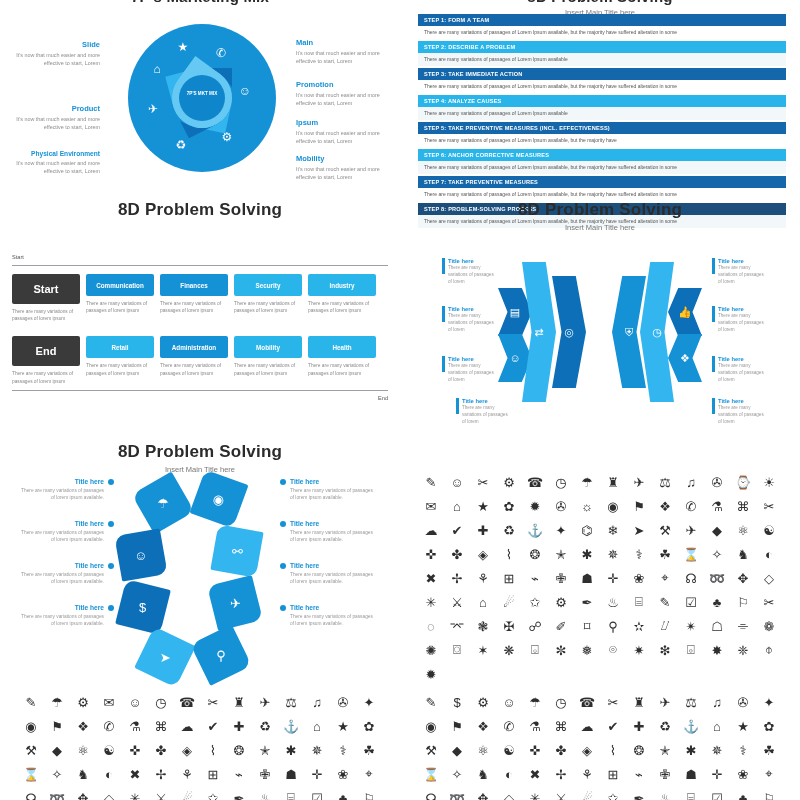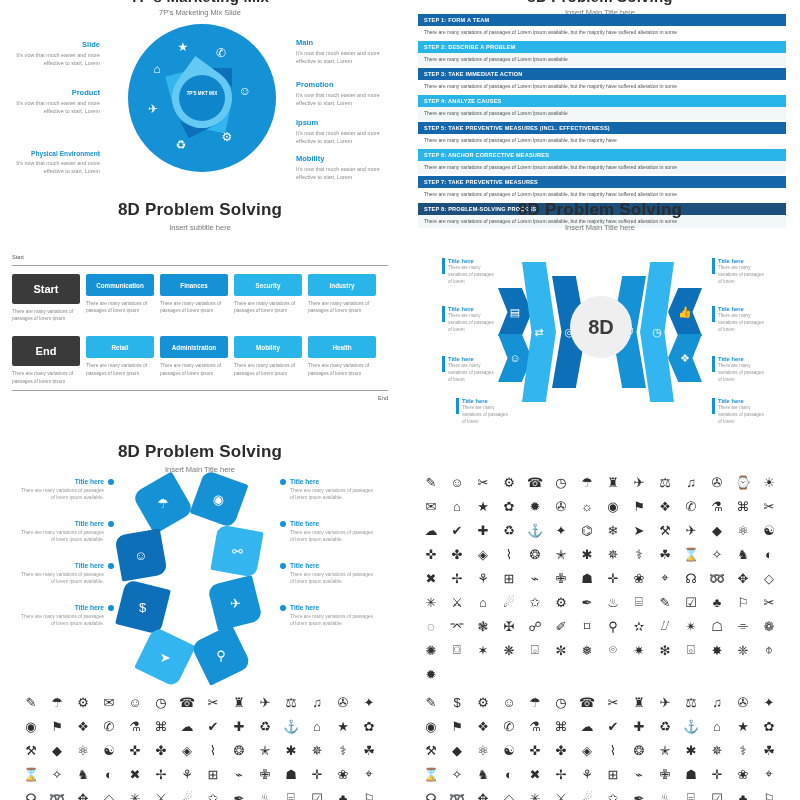--- a/index.html
+++ b/index.html
@@ -109,21 +109,20 @@
   }
   #icons-tr { left:418px; top:470px; width:364px; grid-template-columns:repeat(14,26px); grid-auto-rows:24px; font-size:13px; }
   #icons-bl { left:18px;  top:690px; width:364px; grid-template-columns:repeat(14,26px); grid-auto-rows:24px; font-size:13px; }
   #icons-br { left:418px; top:690px; width:364px; grid-template-columns:repeat(14,26px); grid-auto-rows:24px; font-size:13px; }
 </style>
 </head>
 <body>
 
 <div class="slide" id="slide1">
   <div class="s-title">7P's Marketing Mix</div>
-  <div class="s-sub">7P's Marketing Mix Slide</div>
 
   <div class="hub">
     <div class="ring"></div>
     <div class="pet" style="background:#0d6fb8; transform:rotate(0deg);"></div>
     <div class="pet" style="background:#1591d6; transform:rotate(51deg);"></div>
     <div class="pet" style="background:#33b5ef; transform:rotate(102deg);"></div>
     <div class="pet" style="background:#0d6fb8; transform:rotate(153deg);"></div>
     <div class="pet" style="background:#1591d6; transform:rotate(204deg);"></div>
     <div class="pet" style="background:#33b5ef; transform:rotate(255deg);"></div>
     <div class="pet" style="background:#66c9f3; transform:rotate(306deg);"></div>
@@ -136,21 +135,21 @@
     <span class="ic" style="left:108px; top:58px;">☺</span>
     <span class="ic" style="left:90px; top:104px;">⚙</span>
     <span class="ic" style="left:44px; top:112px;">♻</span>
     <span class="ic" style="left:16px; top:76px;">✈</span>
   </div>
 
   <div class="lbl-blk lbl-left" style="left:8px; top:52px;">
     <div class="h">Slide</div>
     <div class="p">It's now that much easier and more effective to start, Lorem</div>
   </div>
-  <div class="lbl-blk lbl-left" style="left:8px; top:100px;">
+  <div class="lbl-blk lbl-left" style="left:8px; top:116px;">
     <div class="h">Product</div>
     <div class="p">It's now that much easier and more effective to start, Lorem</div>
   </div>
   <div class="lbl-blk lbl-left" style="left:0px; top:162px; width:100px;">
     <div class="h" style="font-size:6.6px;">Physical Environment</div>
     <div class="p">It's now that much easier and more effective to start, Lorem</div>
   </div>
 
   <div class="lbl-blk lbl-right" style="left:296px; top:50px;">
     <div class="h">Main</div>
@@ -204,21 +203,20 @@
       </div>
       <div class="step-row">
         <div class="step-head" style="background: rgb(28, 79, 124);">STEP 8: PROBLEM-SOLVING PROCESS</div>
         <div class="step-body" style="background: rgb(242, 247, 250);">There are many variations of passages of Lorem Ipsum available, but the majority have suffered alteration in some</div>
       </div>
     </div>
 </div>
 
 <div class="slide" id="slide3">
   <div class="s-title">8D Problem Solving</div>
-  <div class="s-sub">Insert subtitle here</div>
 
   <div class="flowwrap">
     <div class="flow-axis">Start</div>
     <div class="rowline">
         <div class="ln"></div>
       </div>
     <div class="cards" id="flow-row1">
         <div class="card">
           <div class="cap big" style="background: rgb(58, 58, 58);">Start</div>
           <div class="txt">There are many variations of passages of lorem ipsum</div>
@@ -293,21 +291,20 @@
   <div class="arrow-shape flip" style="left:268px; top:134px; background:#1591d6;">
       <span class="gi">❖</span>
     </div>
   <div class="arrow-shape flip" style="left:240px; top:62px;  background:#33b5ef; height:140px;">
       <span class="gi">◷</span>
     </div>
   <div class="arrow-shape flip" style="left:212px; top:76px;  background:#1591d6; height:112px;">
       <span class="gi">⛨</span>
     </div>
 
-  <div class="d8circle">8D</div>
 
   <div id="s4-callouts">
       <div class="tb" style="left: 42px; top: 58px;">
         <div class="bar"></div>
         <div style="padding-left:6px">
           <div class="h">Title here</div>
           <div class="p">There are many variations of passages of lorem</div>
         </div>
       </div>
       <div class="tb" style="left: 42px; top: 106px;">

